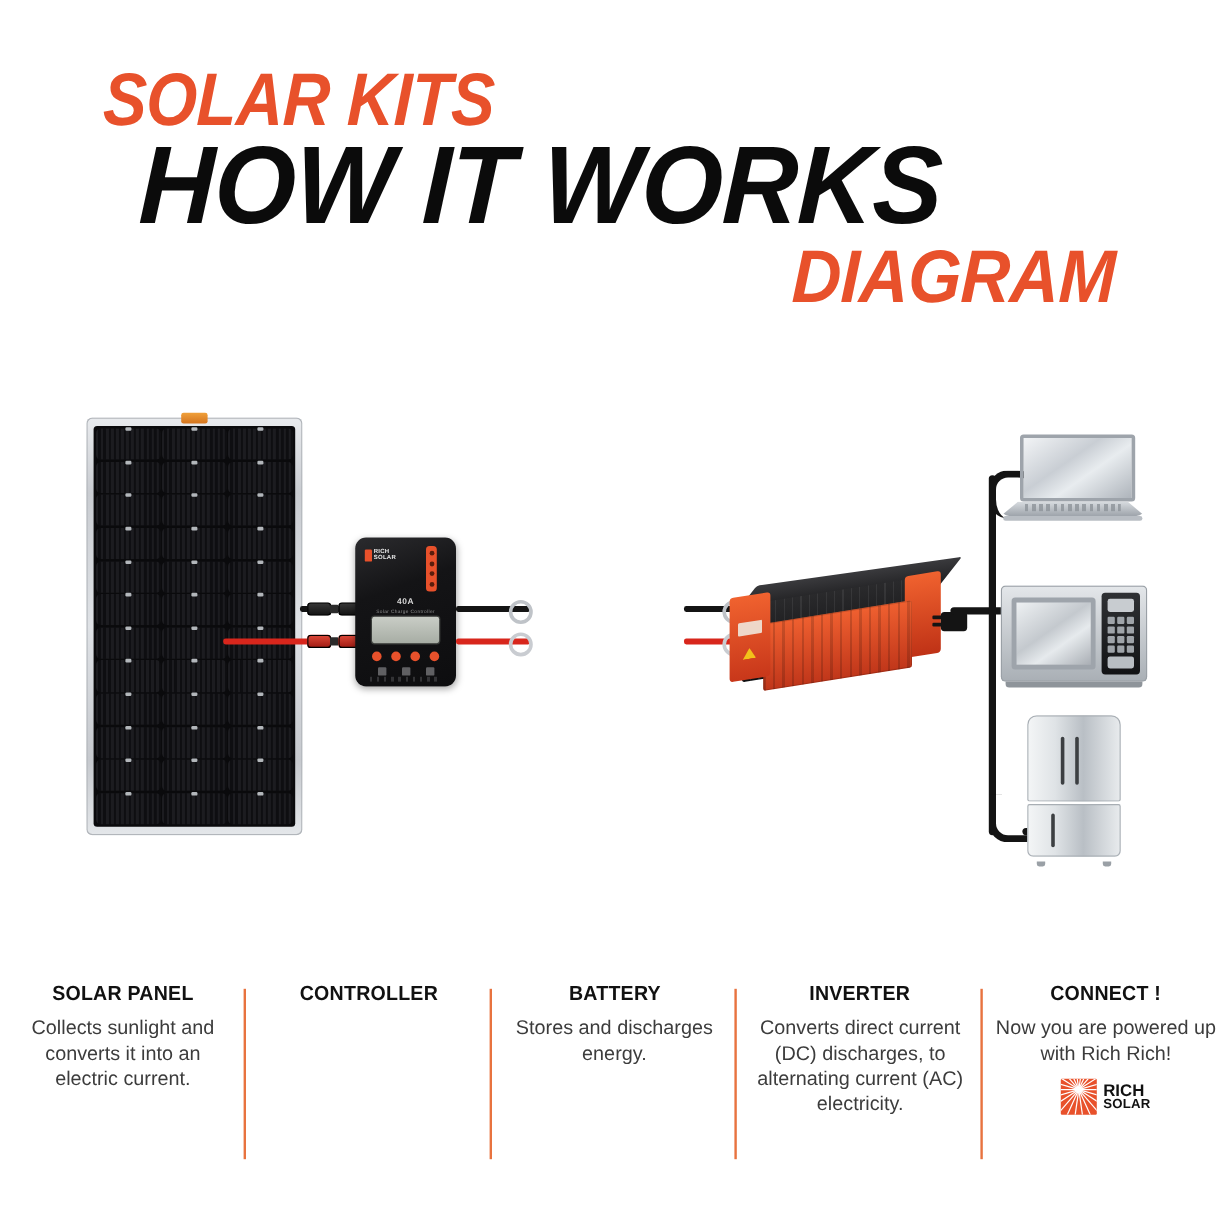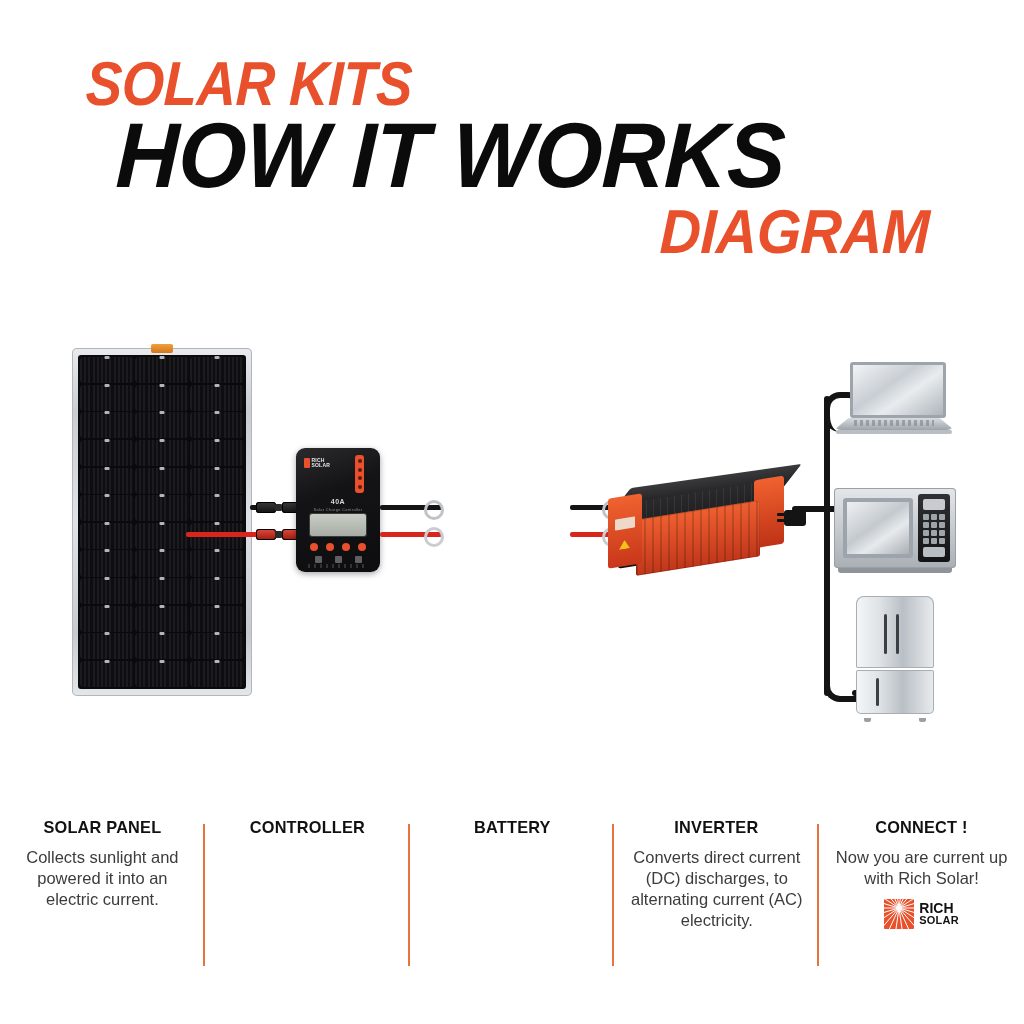--- a/index.html
+++ b/index.html
@@ -558,43 +558,44 @@
       <div class="fr-leg l"></div>
       <div class="fr-leg r"></div>
     </div>
 
   </div>
 
   <div class="captions">
 
     <div class="cap-col">
       <div class="cap-title">SOLAR PANEL</div>
-      <div class="cap-body">Collects sunlight and powered it into an electric current.</div>
+      <div class="cap-body">Collects sunlight and converts it into an electric current.</div>
       <div class="cap-div"></div>
     </div>
 
     <div class="cap-col">
       <div class="cap-title">CONTROLLER</div>
       <div class="cap-div"></div>
     </div>
 
     <div class="cap-col">
       <div class="cap-title">BATTERY</div>
+      <div class="cap-body">Stores and discharges energy.</div>
       <div class="cap-div"></div>
     </div>
 
     <div class="cap-col">
       <div class="cap-title">INVERTER</div>
       <div class="cap-body">Converts direct current (DC) discharges, to alternating current (AC) electricity.</div>
       <div class="cap-div"></div>
     </div>
 
     <div class="cap-col">
       <div class="cap-title">CONNECT !</div>
-      <div class="cap-body">Now you are current up with Rich Solar!</div>
+      <div class="cap-body">Now you are powered up with Rich Rich!</div>
       <div class="brand">
         <div class="brand-sq" id="brand-sun">
             <svg viewBox="0 0 30 30" width="30" height="30" style="display: block;">
               <line x1="15" y1="9" x2="41" y2="9" stroke="#ffffff" stroke-width="1"></line>
               <line x1="15" y1="9" x2="39.946817313976936" y2="16.325046477877173" stroke="#ffffff" stroke-width="1"></line>
               <line x1="15" y1="9" x2="36.872591853610714" y2="23.056661253845537" stroke="#ffffff" stroke-width="1"></line>
               <line x1="15" y1="9" x2="32.026379082577414" y2="28.649488933210716" stroke="#ffffff" stroke-width="1"></line>
               <line x1="15" y1="9" x2="25.800790338049048" y2="32.65043187921748" stroke="#ffffff" stroke-width="1"></line>
               <line x1="15" y1="9" x2="18.70018579510542" y2="34.73535748890425" stroke="#ffffff" stroke-width="1"></line>
               <line x1="15" y1="9" x2="11.29981420489459" y2="34.735357488904256" stroke="#ffffff" stroke-width="1"></line>

